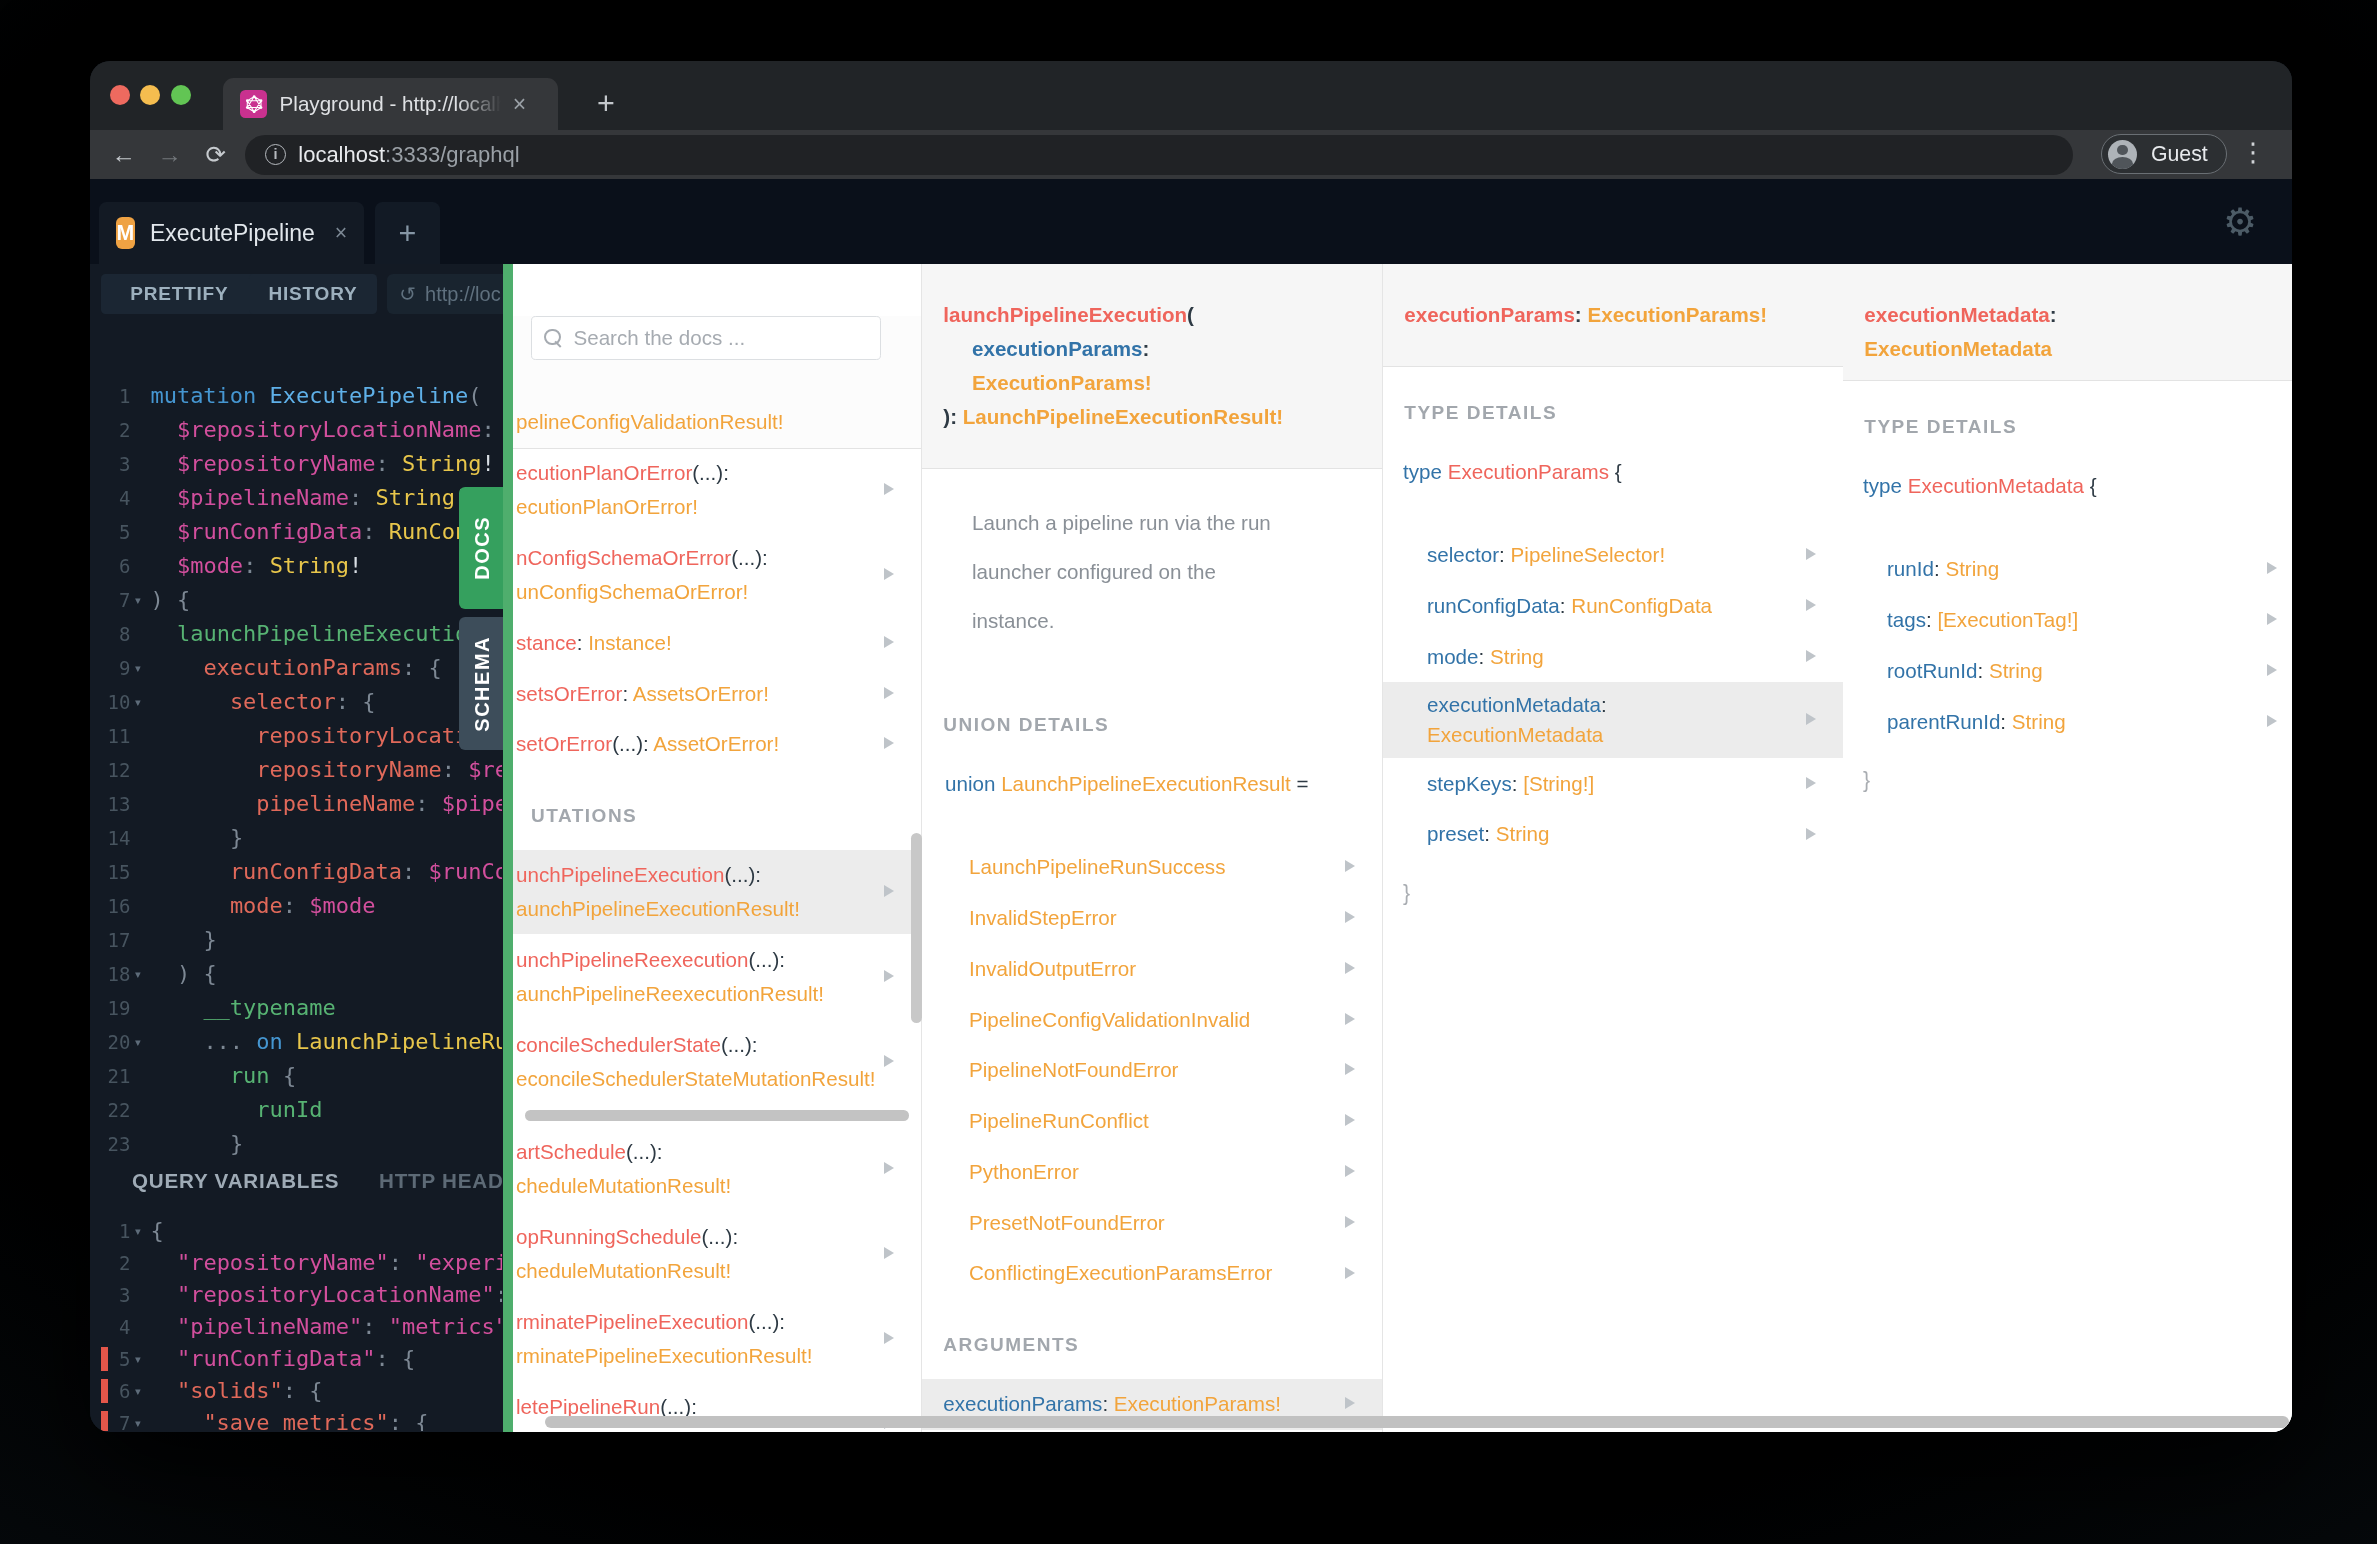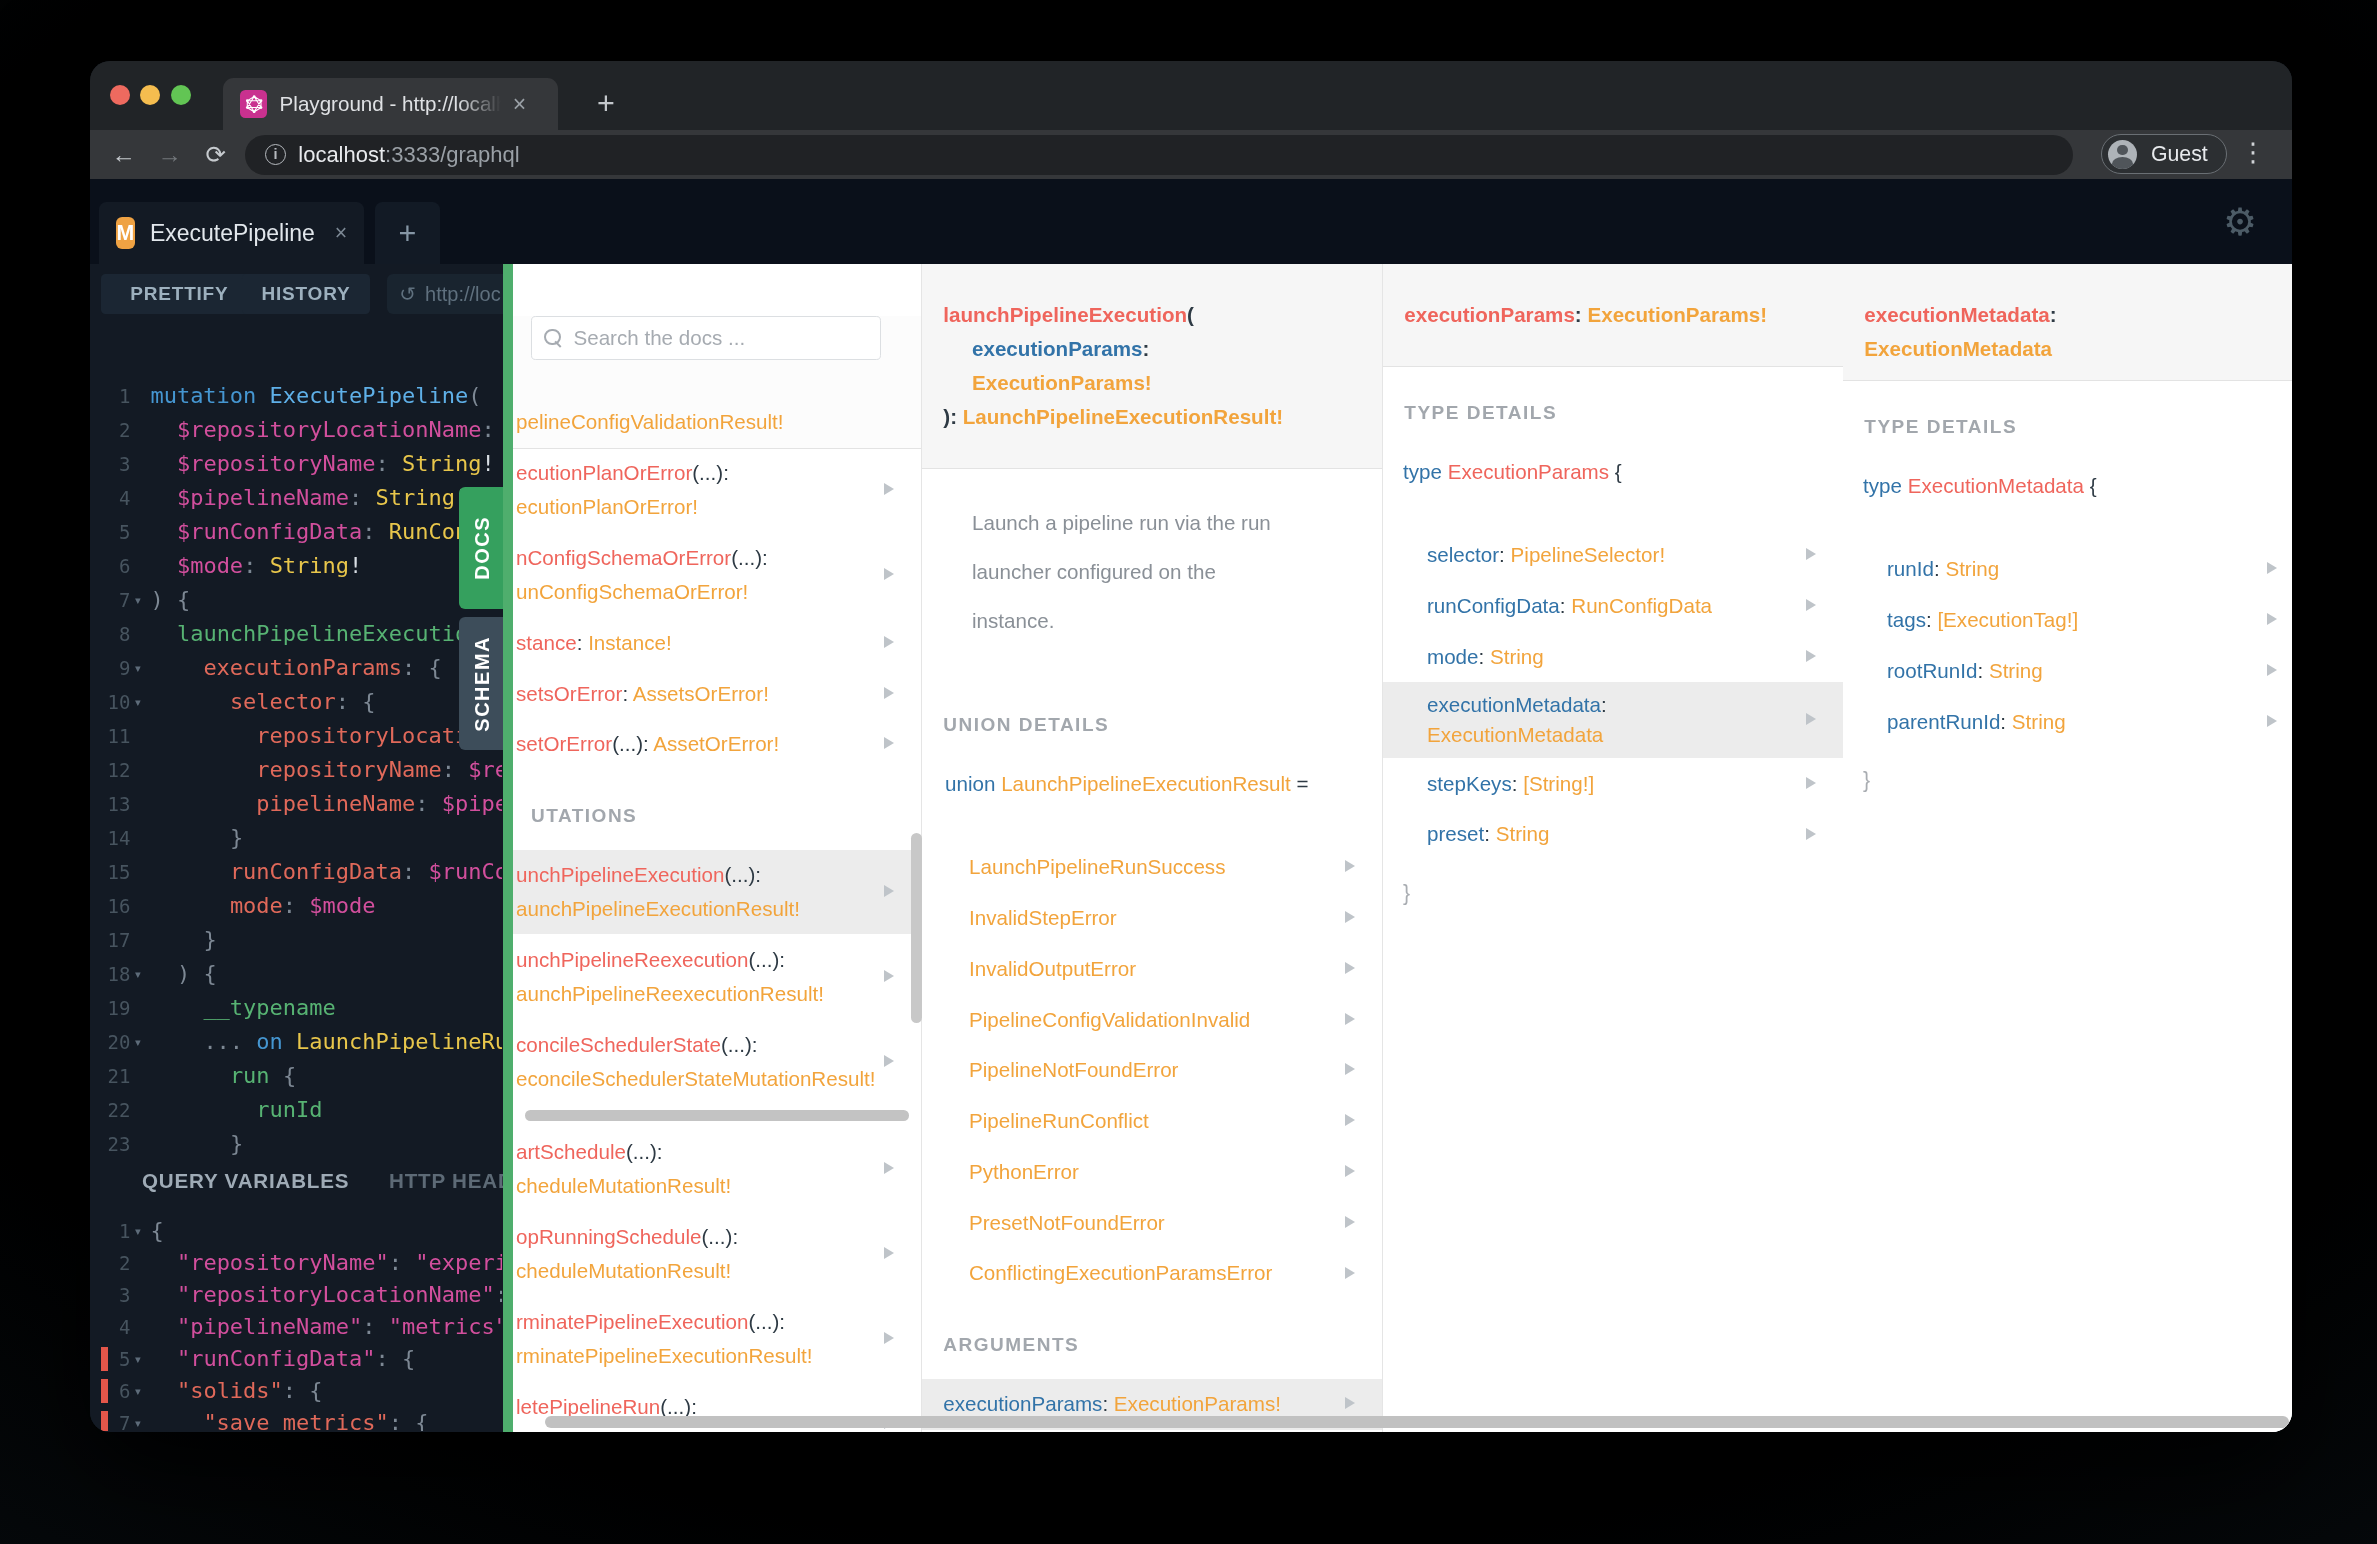--- a/index.html
+++ b/index.html
@@ -48,21 +48,21 @@
     color:#8596a5;font-size:30.5px;display:flex;align-items:center;justify-content:center}
   .pg-gear{position:absolute;right:35px;top:21.3px;font-size:38px;color:#4c5b66}
 
   
   .pg-body{position:absolute;left:0;top:203px;right:0;bottom:0;background:#131a24}
   .ebtn{position:absolute;top:10px;height:40px;border-radius:4.6px;background:#1b2633;color:#9db0be;
     font-size:19px;font-weight:bold;letter-spacing:0.8px;display:flex;align-items:center;justify-content:center}
   .endpoint{position:absolute;left:297px;top:10px;width:190px;height:40px;border-radius:6.1px;background:#19242f;
     color:#5f707e;font-size:20px;display:flex;align-items:center;gap:9.1px;padding:0 12.2px}
   .codewrap{position:absolute;left:11.4px;top:115px;width:401px;overflow:hidden}
-  .varhead{position:absolute;left:25px;top:905px;width:401px;height:46px;overflow:hidden;white-space:nowrap}
+  .varhead{position:absolute;left:15px;top:905px;width:401px;height:46px;overflow:hidden;white-space:nowrap}
   .varhead .qv{position:absolute;left:27px;font-size:20.6px;font-weight:bold;letter-spacing:0.8px;color:#9fabb6}
   .varhead .hh{position:absolute;left:274px;font-size:20.6px;font-weight:bold;letter-spacing:0.8px;color:#5d6a76}
   .varwrap{position:absolute;left:11.4px;top:951px;width:401px;height:216px;overflow:hidden}
   .cl{position:relative;height:34px;line-height:34px;font-family:"DejaVu Sans Mono",monospace;font-size:22px;white-space:pre}
   .varwrap .cl{height:32px;line-height:32px}
   .ln{position:absolute;left:0;width:29px;text-align:right;color:#47545f;font-size:19px}
   .fold{position:absolute;left:32px;width:17px;color:#5d6b79;font-size:14.5px}
   .ct{position:absolute;left:49px;white-space:pre}
   .marked::before{content:'';position:absolute;left:0;top:3.8px;bottom:3.8px;width:6.9px;background:#e4564a}
   .t-kw{color:#4596d1}.t-def{color:#5fb0e8}.t-var{color:#d24f9d}.t-str{color:#e8c64b}
@@ -164,21 +164,21 @@
         <span class="ttl">ExecutePipeline</span>
         <span class="x">×</span>
       </div>
       <div class="pg-plus">+</div>
       <div class="pg-gear">⚙</div>
     </div>
 
     <div class="pg-body">
 
       <div class="ebtn" style="left:11.4px;width:156px">PRETTIFY</div>
-      <div class="ebtn" style="left:152px;width:128px">HISTORY</div>
+      <div class="ebtn" style="left:159px;width:128px">HISTORY</div>
       <div class="endpoint">
         <span>↺</span>
         <span>http://loc</span>
       </div>
 
       <div class="codewrap" id="code-lines">
           <div class="cl"><span class="ln">1</span><span class="fold"></span><span class="ct"><span class="t-kw">mutation</span><span class="t-pl"> </span><span class="t-def">ExecutePipeline</span><span class="t-pun">(</span></span></div>
           <div class="cl"><span class="ln">2</span><span class="fold"></span><span class="ct"><span class="t-pl">  </span><span class="t-var">$repositoryLocationName</span><span class="t-pun">:</span></span></div>
           <div class="cl"><span class="ln">3</span><span class="fold"></span><span class="ct"><span class="t-pl">  </span><span class="t-var">$repositoryName</span><span class="t-pun">:</span><span class="t-pl"> </span><span class="t-str">String</span><span class="t-ex">!</span></span></div>
           <div class="cl"><span class="ln">4</span><span class="fold"></span><span class="ct"><span class="t-pl">  </span><span class="t-var">$pipelineName</span><span class="t-pun">:</span><span class="t-pl"> </span><span class="t-str">String</span><span class="t-ex">!</span></span></div>

